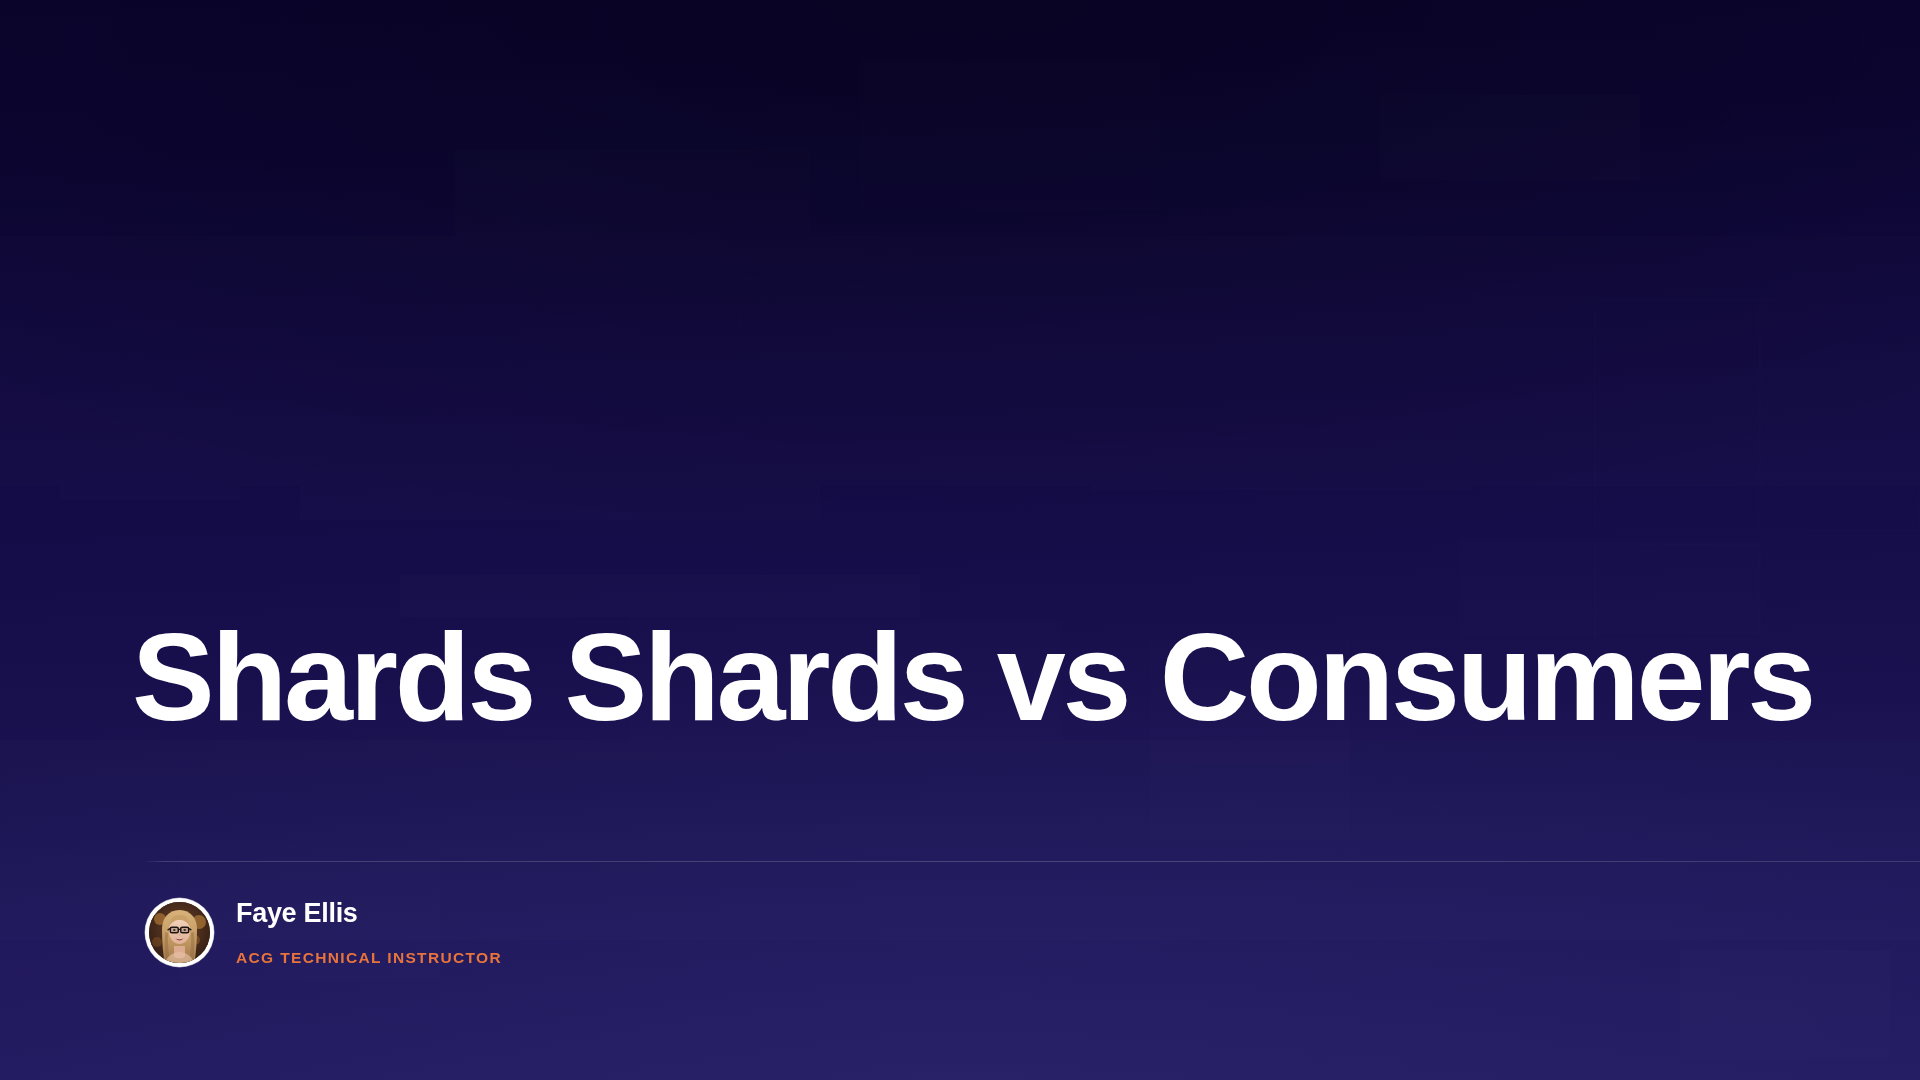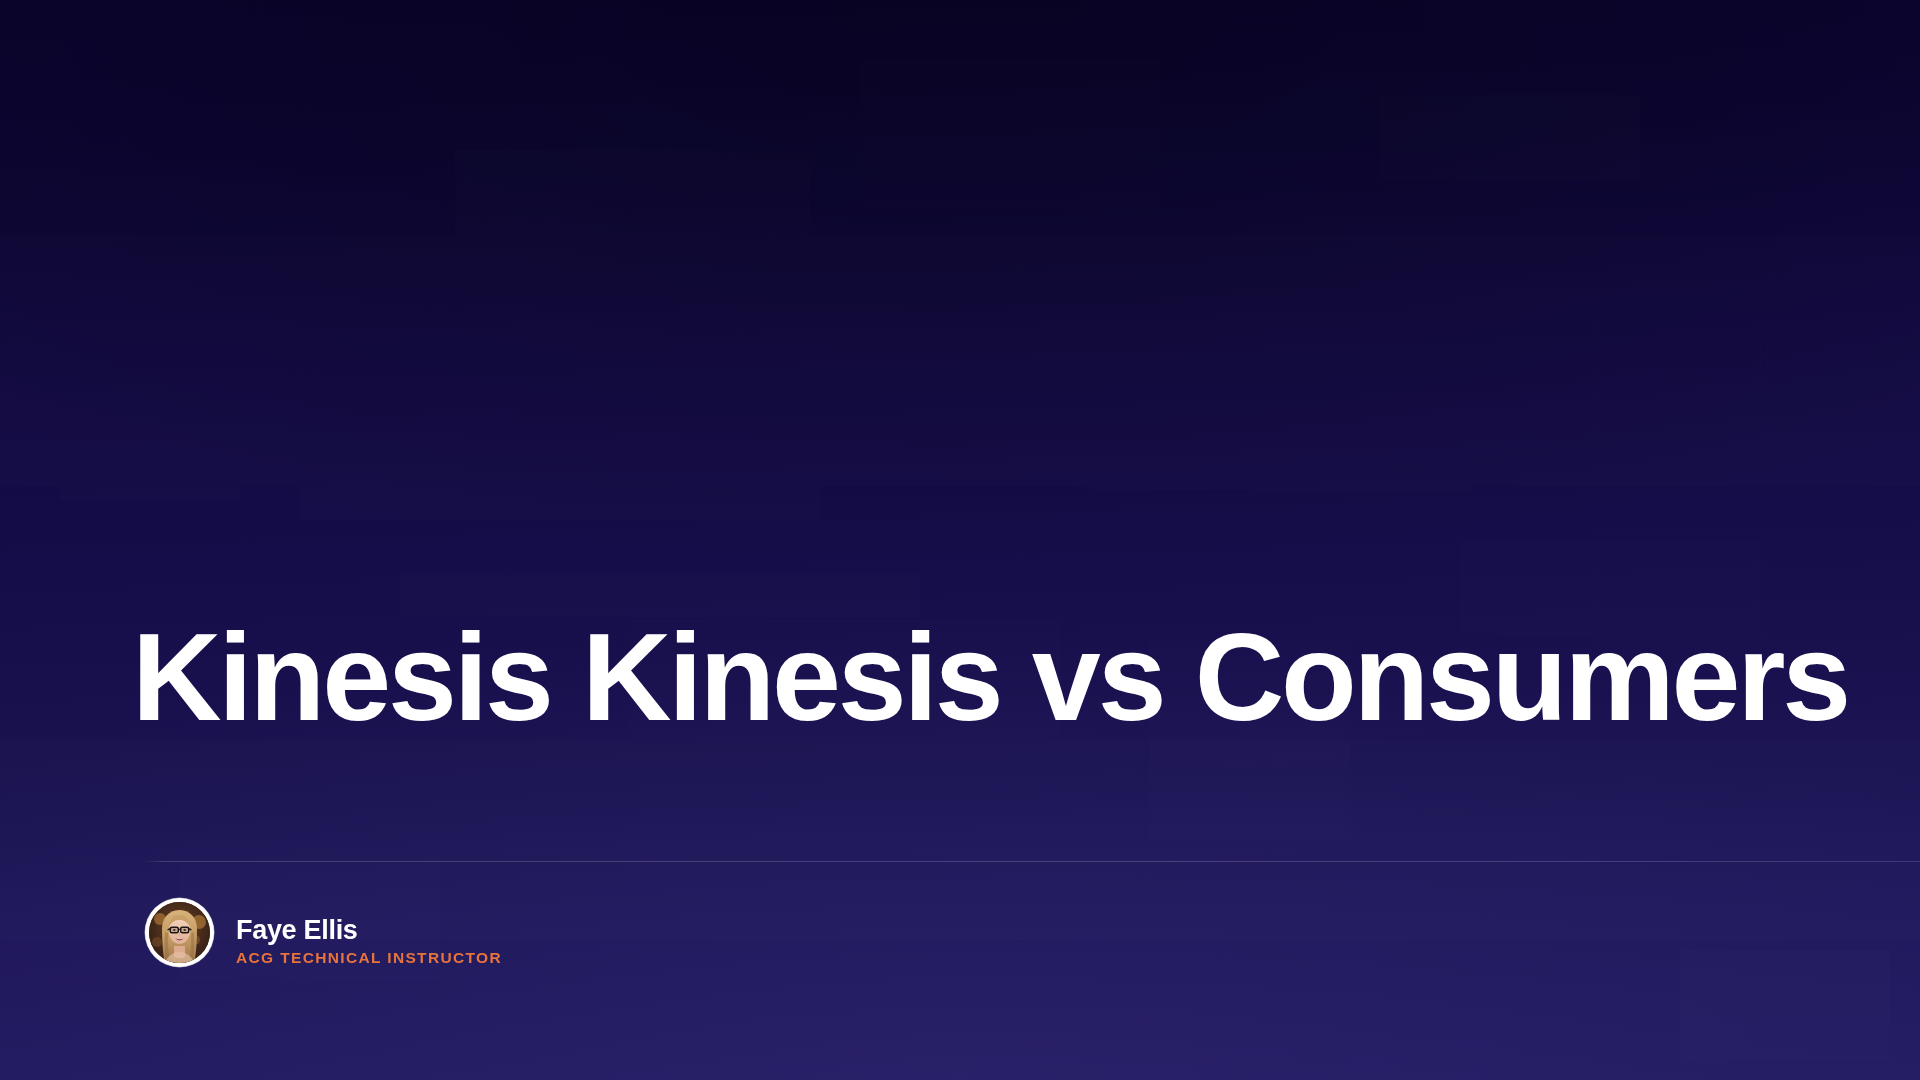--- a/index.html
+++ b/index.html
@@ -120,20 +120,21 @@
     letter-spacing: -0.3px;
     line-height: 1.12;
   }
   #presenter-role {
     color: #e8743b;
     font-size: 15.5px;
     font-weight: 700;
     letter-spacing: 1.35px;
     line-height: 1.1;
     text-transform: uppercase;
+    margin-top: 17px;
   }
 </style>
 </head>
 <body>
 
 <div id="slide">
 
   <svg id="bg-texture" viewBox="0 0 1920 1080" preserveAspectRatio="none" aria-hidden="true">
     <g fill="#ffffff" opacity="0.016">
       <rect x="0" y="236" width="1920" height="250"></rect>
@@ -159,21 +160,21 @@
       <rect x="1595" y="545" width="165" height="95"></rect>
       <rect x="1760" y="300" width="160" height="230"></rect>
       <rect x="440" y="240" width="300" height="220"></rect>
     </g>
   </svg>
 
   <div id="bg-vignette"></div>
 
   <div id="content">
 
-    <h1 id="title">Kinesis Kinesis vs Consumers</h1>
+    <h1 id="title">Shards Shards vs Consumers</h1>
 
     <div id="divider"></div>
 
     <div id="presenter">
 
       <div id="avatar">
         <div id="avatar-photo">
           <svg viewBox="0 0 61 61" aria-hidden="true">
             <defs>
               <radialGradient id="bgWarm" cx="50%" cy="42%" r="78%">

